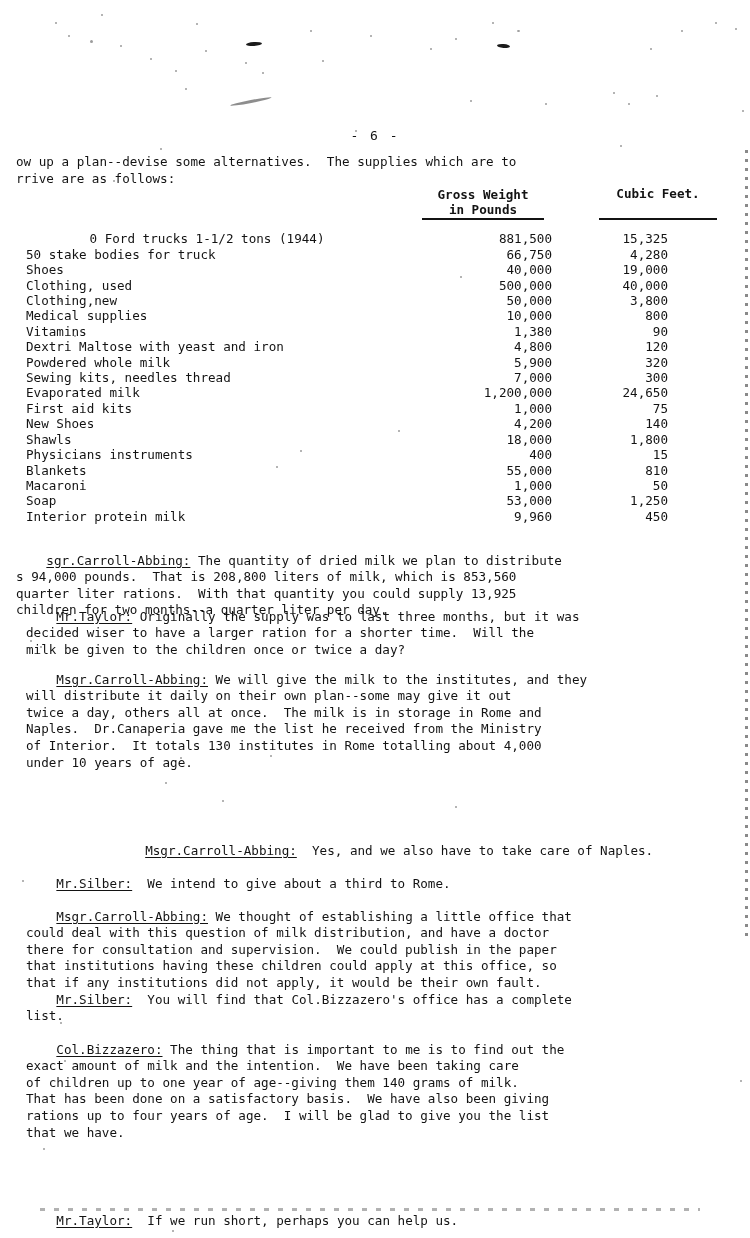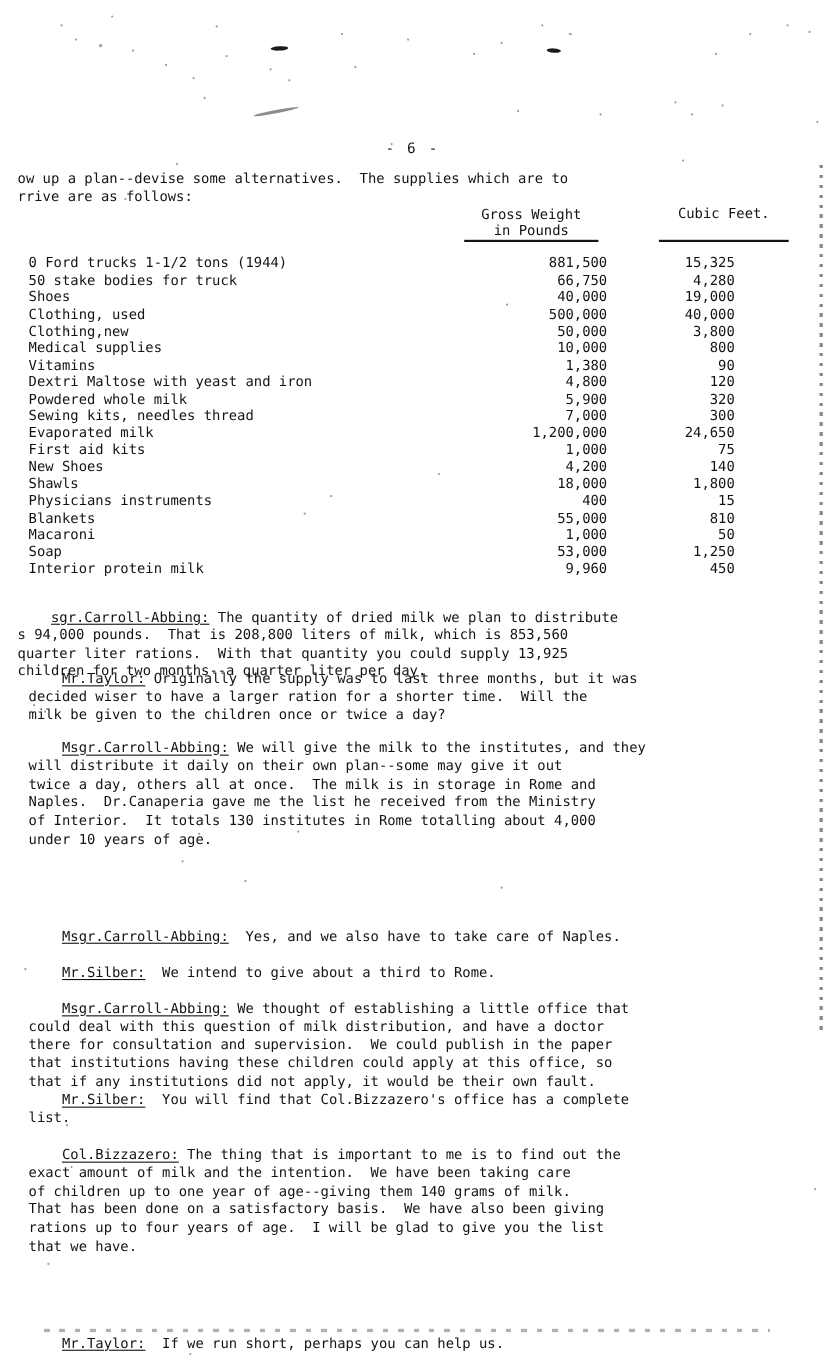--- a/index.html
+++ b/index.html
@@ -88,21 +88,21 @@
     top: 186px;
     width: 712px;
   }
   table.supplies {
     border-collapse: collapse;
     width: 100%;
     font-size: 12.6px;
     line-height: 15.4px;
   }
   table.supplies th {
-    font-weight: normal;
+    font-weight: bold;
     padding: 0 0 1px 0;
     vertical-align: bottom;
   }
   table.supplies th.blank { width: 362px; }
   table.supplies th.c-gross,
   table.supplies th.c-cubic {
     text-align: center;
   }
   table.supplies th.c-gross { width: 190px; }
   table.supplies th.c-cubic { width: 160px; }
@@ -234,21 +234,21 @@
             <span class="hdr-l1">Cubic Feet.</span>
             <span class="hdr-rule cubic"></span>
           </th>
         </tr>
       </thead>
       <tbody>
         <tr class="spacer-row">
             <td colspan="3"></td>
           </tr>
       <tr>
-            <td class="item" style="padding-left: 0px;">0 Ford trucks 1-1/2 tons (1944)</td>
+            <td class="item" style="padding-left: 0px; text-align: center;">0 Ford trucks 1-1/2 tons (1944)</td>
             <td class="num">881,500</td>
             <td class="num2">15,325</td>
           </tr>
           <tr>
             <td class="item">50 stake bodies for truck</td>
             <td class="num">66,750</td>
             <td class="num2">4,280</td>
           </tr>
           <tr>
             <td class="item">Shoes</td>
@@ -355,21 +355,21 @@
   <div class="block" style="top:655px;">
     <span class="speaker">Msgr.Carroll-Abbing:</span><span> We will give the milk to the institutes, and they
 will distribute it daily on their own plan--some may give it out
 twice a day, others all at once.  The milk is in storage in Rome and
 Naples.  Dr.Canaperia gave me the list he received from the Ministry
 of Interior.  It totals 130 institutes in Rome totalling about 4,000
 under 10 years of age.</span>
   </div>
 
 
-  <div class="block" style="top:826px;">
+  <div class="block" style="top:826px;text-align:center;">
     <span class="speaker">Msgr.Carroll-Abbing:</span><span>  Yes, and we also have to take care of Naples.</span>
   </div>
 
   <div class="block" style="top:859px;">
     <span class="speaker">Mr.Silber:</span><span>  We intend to give about a third to Rome.</span>
   </div>
 
   <div class="block" style="top:892px;">
     <span class="speaker">Msgr.Carroll-Abbing:</span><span> We thought of establishing a little office that
 could deal with this question of milk distribution, and have a doctor

